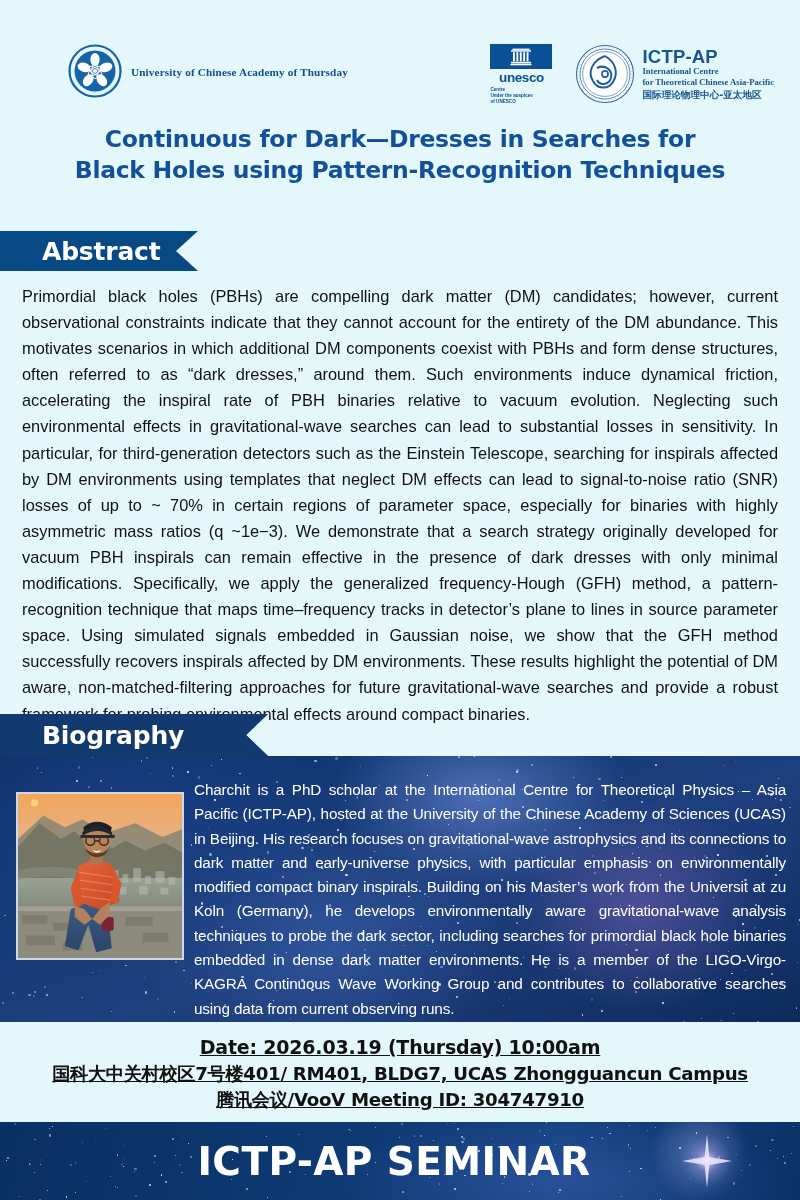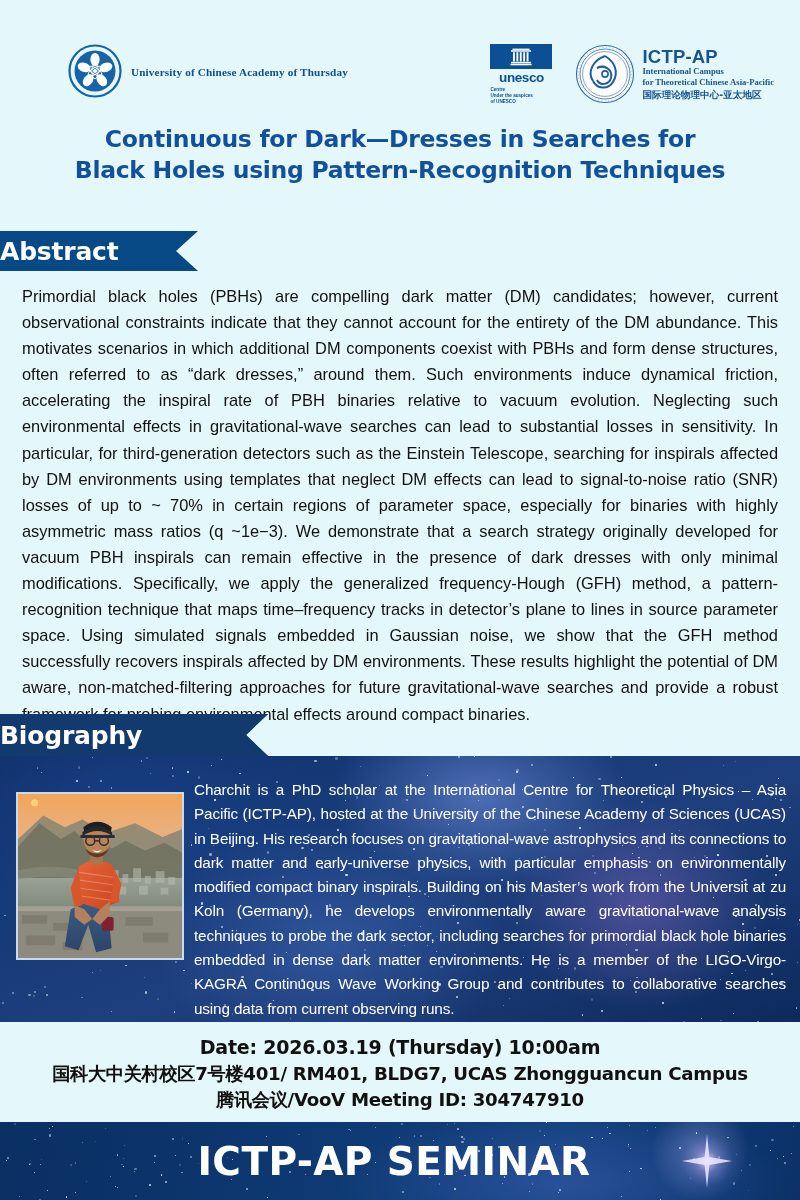--- a/index.html
+++ b/index.html
@@ -172,20 +172,21 @@
     background: #064985;
     display: flex;
     align-items: center;
     color: #ffffff;
     font-family: "DejaVu Sans", sans-serif;
     font-weight: 700;
     font-size: 25px;
     letter-spacing: -0.2px;
   }
   .ribbon .rlabel {
+    padding-left: 42px;
   }
   .ribbon .notch {
     position: absolute;
     right: 0; top: 0;
     width: 22px; height: 100%;
     background: #e4f7fa;
     clip-path: polygon(100% 0, 100% 100%, 0 50%);
   }
   .ribbon-abstract { top: 231px; width: 198px; }
   .ribbon-abstract .notch { background: #e4f7fa; }
@@ -279,20 +280,21 @@
     height: 100px;
     background: #e4f7fa;
     text-align: center;
     padding-top: 12px;
   }
   .event-line {
     font-family: "DejaVu Sans", sans-serif;
     color: #111111;
     font-weight: 700;
     line-height: 1.42;
+    text-decoration: underline;
   }
   .event-date { font-size: 19px; letter-spacing: -0.2px; }
   .event-venue { font-size: 18.2px; letter-spacing: -0.3px; }
   .event-meeting { font-size: 18.2px; letter-spacing: -0.3px; }
 
   
   .footer {
     position: absolute;
     left: 0;
     top: 1122px;
@@ -395,21 +397,21 @@
             <g fill="none" stroke="#1b5ea0" stroke-width="2">
               <path d="M30 12 C 40 18, 44 28, 38 38 C 33 46, 22 45, 18 37"></path>
               <path d="M18 37 C 12 28, 18 16, 30 12"></path>
               <path d="M22 24 C 30 20, 38 26, 36 34 C 34 41, 25 42, 22 36"></path>
             </g>
             <circle cx="30" cy="30" r="3.1" fill="none" stroke="#1b5ea0" stroke-width="1.6"></circle>
           </svg>
         </span>
         <span class="ictp-text">
           <span class="ictp-name">ICTP-AP</span>
-          <span class="ictp-l1">International Campus</span>
+          <span class="ictp-l1">International Centre</span>
           <span class="ictp-l2">for Theoretical Chinese Asia-Pacific</span>
           <span class="ictp-cn">国际理论物理中心-亚太地区</span>
         </span>
       </div>
 
     </div>
   </div>
 
   <div class="title">
     <span class="tline">Continuous for Dark—Dresses in Searches for</span>

